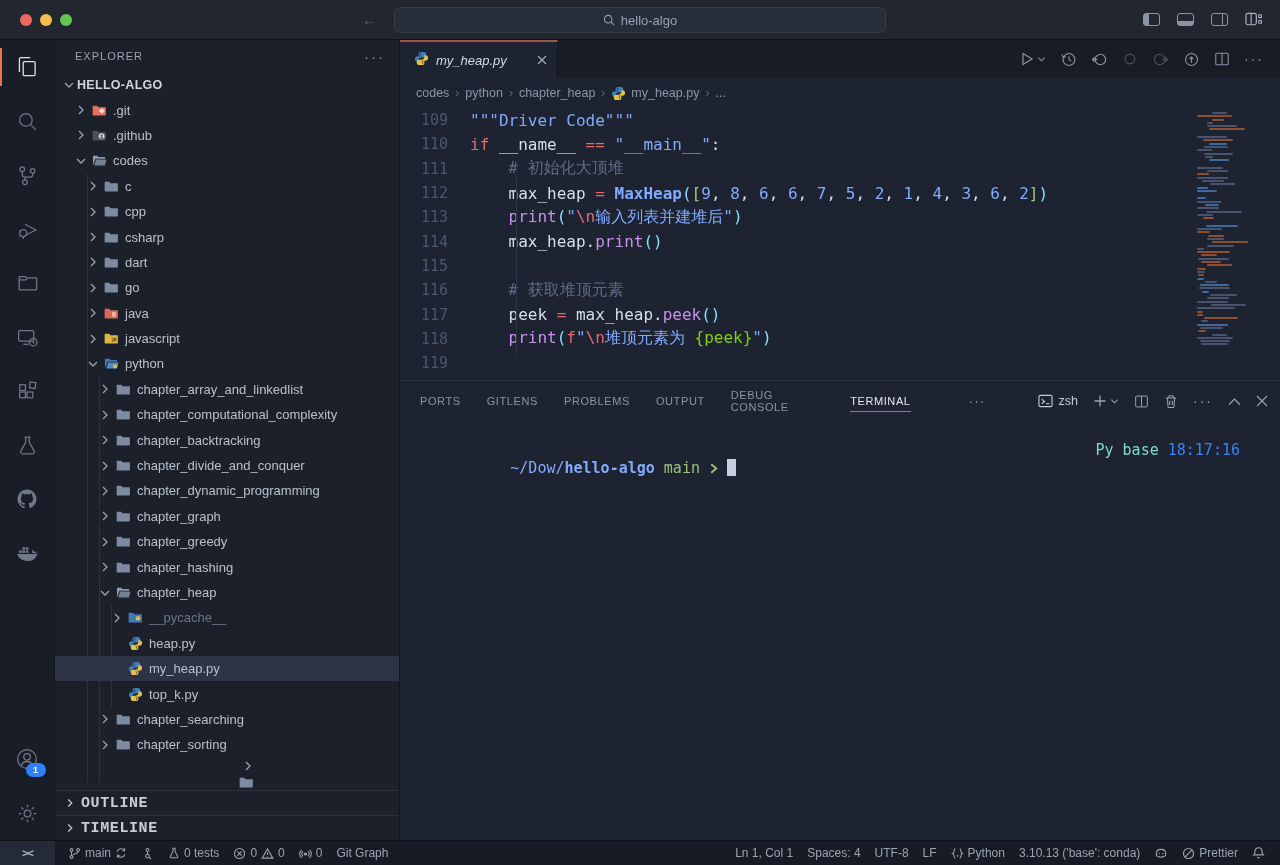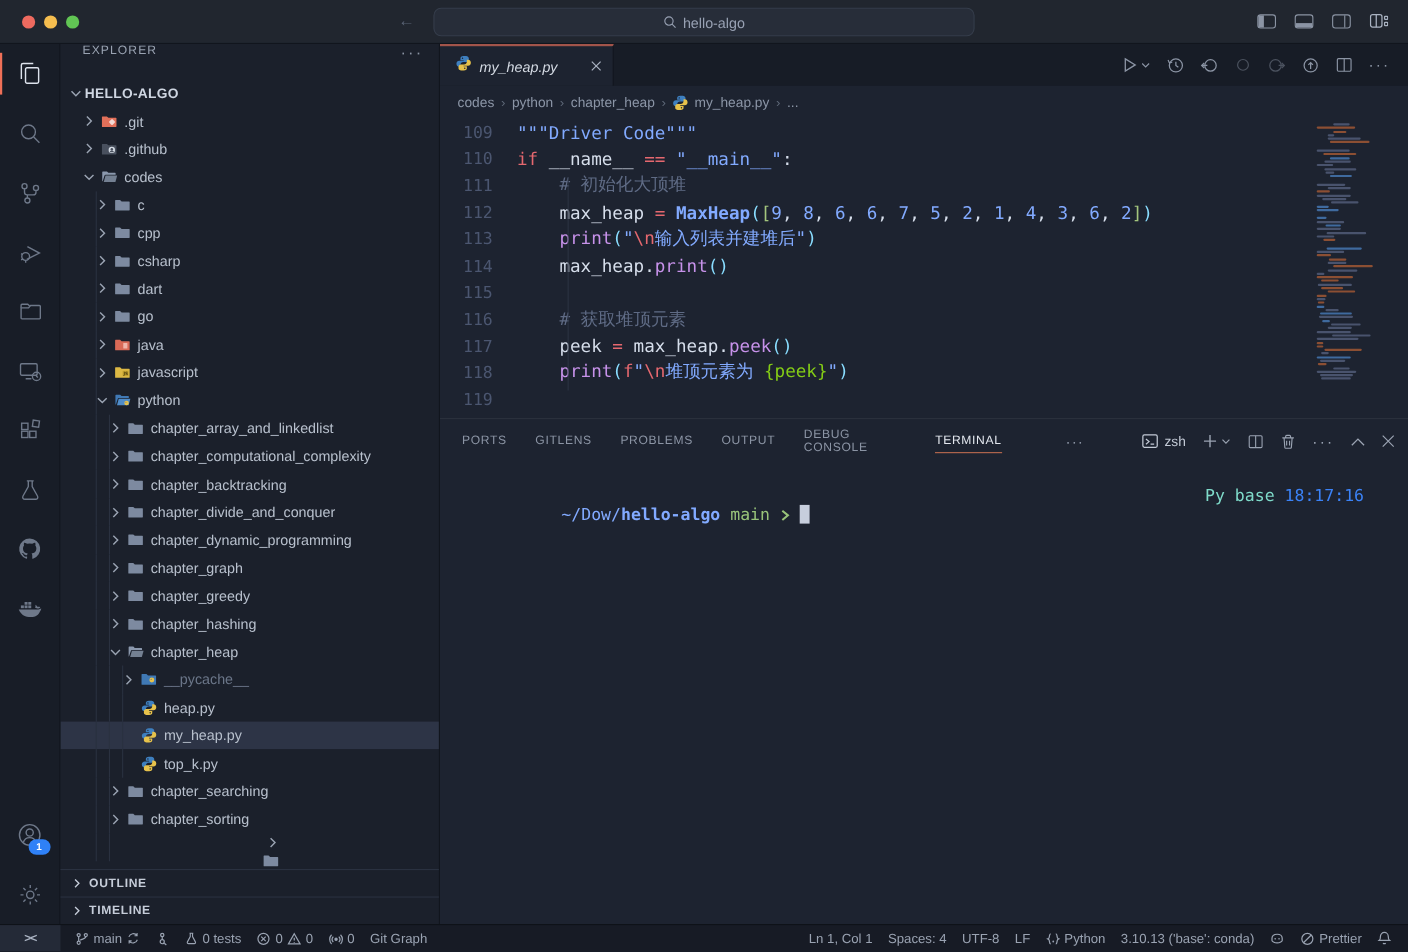--- a/index.html
+++ b/index.html
@@ -26,31 +26,31 @@
   .activitybar{width:55px;background:#181d27;display:flex;flex-direction:column;align-items:center;flex:0 0 auto;border-right:1px solid #11151d;box-sizing:border-box;}
   .act{width:55px;height:54px;display:flex;align-items:center;justify-content:center;color:#6e7889;position:relative;}
   .act.active{color:#dce2ec;}
   .act.active::before{content:"";position:absolute;left:0;top:8px;bottom:8px;width:2px;background:var(--activity-active,#ef7058);}
   .act svg{display:block;}
   .act-spacer{flex:1;}
   .badge{position:absolute;right:9px;bottom:9px;min-width:14px;height:14px;border-radius:8px;background:var(--badge-blue,#2f81f7);color:#fff;font-size:9px;display:flex;align-items:center;justify-content:center;padding:0 3px;font-weight:700;}
 
   
   .sidebar{width:345px;background:#1b202b;flex:0 0 auto;display:flex;flex-direction:column;border-right:1px solid #11151d;box-sizing:border-box;}
-  .sb-header{height:32px;display:flex;padding:0 14px 0 20px;color:#9aa3b2;font-size:11px;letter-spacing:1px;flex:0 0 auto;}
+  .sb-header{height:32px;display:flex;align-items:center;padding:0 14px 0 20px;color:#9aa3b2;font-size:11px;letter-spacing:1px;flex:0 0 auto;}
   .sb-header .dots{margin-left:auto;color:#8b94a4;font-size:15px;letter-spacing:2px;}
   .tree{flex:1;overflow:hidden;font-size:13px;color:#b8c0cd;}
   .tree-row{height:25.4px;display:flex;align-items:center;white-space:nowrap;position:relative;cursor:pointer;}
   .tree-row.selected{background:#2d3446;}
   .tree-row.dim .lbl{color:#6b7689;}
   .tree-row .chevbox{width:16px;height:16px;flex:0 0 16px;display:flex;align-items:center;justify-content:center;}
   .tree-row .ficon{width:17px;height:16px;flex:0 0 17px;display:flex;align-items:center;justify-content:center;margin:0 5px 0 2px;}
   .tree-row.root{font-weight:700;color:#cfd6e2;font-size:12.5px;letter-spacing:.3px;}
   .guide{position:absolute;top:0;bottom:0;width:1px;background:#2a3140;}
-  .sb-section{height:24px;border-top:1px solid #2a3140;display:flex;align-items:center;gap:4px;padding-left:8px;color:#c6cdd9;font-size:11px;font-weight:700;letter-spacing:.6px;flex:0 0 auto;}
+  .sb-section{height:24px;border-top:1px solid #2a3140;display:flex;align-items:center;gap:4px;padding-left:8px;color:#c6cdd9;font-size:15px;font-weight:700;letter-spacing:.6px;flex:0 0 auto;font-family:Liberation Mono, monospace;}
 
   
   .editorcol{flex:1;display:flex;flex-direction:column;min-width:0;background:#1d2330;}
   .tabbar{height:38px;background:#171c26;display:flex;align-items:stretch;flex:0 0 auto;position:relative;}
   .tab{width:158px;background:#1d2330;border-top:2px solid var(--accent-tab,#a2544a);border-right:1px solid #11151d;display:flex;align-items:center;gap:7px;padding:0 10px 0 14px;box-sizing:border-box;}
   .tab .tlabel{font-style:italic;color:#d4dae3;font-size:13px;flex:1;}
   .editor-actions{margin-left:auto;display:flex;align-items:center;gap:14px;padding-right:16px;color:#8b94a4;}
   .editor-actions .dim{opacity:.45;}
   .breadcrumbs{height:30px;display:flex;align-items:center;padding-left:16px;gap:6px;font-size:12.5px;color:#8b95a6;flex:0 0 auto;}
   .crumb{display:flex;align-items:center;gap:5px;}

